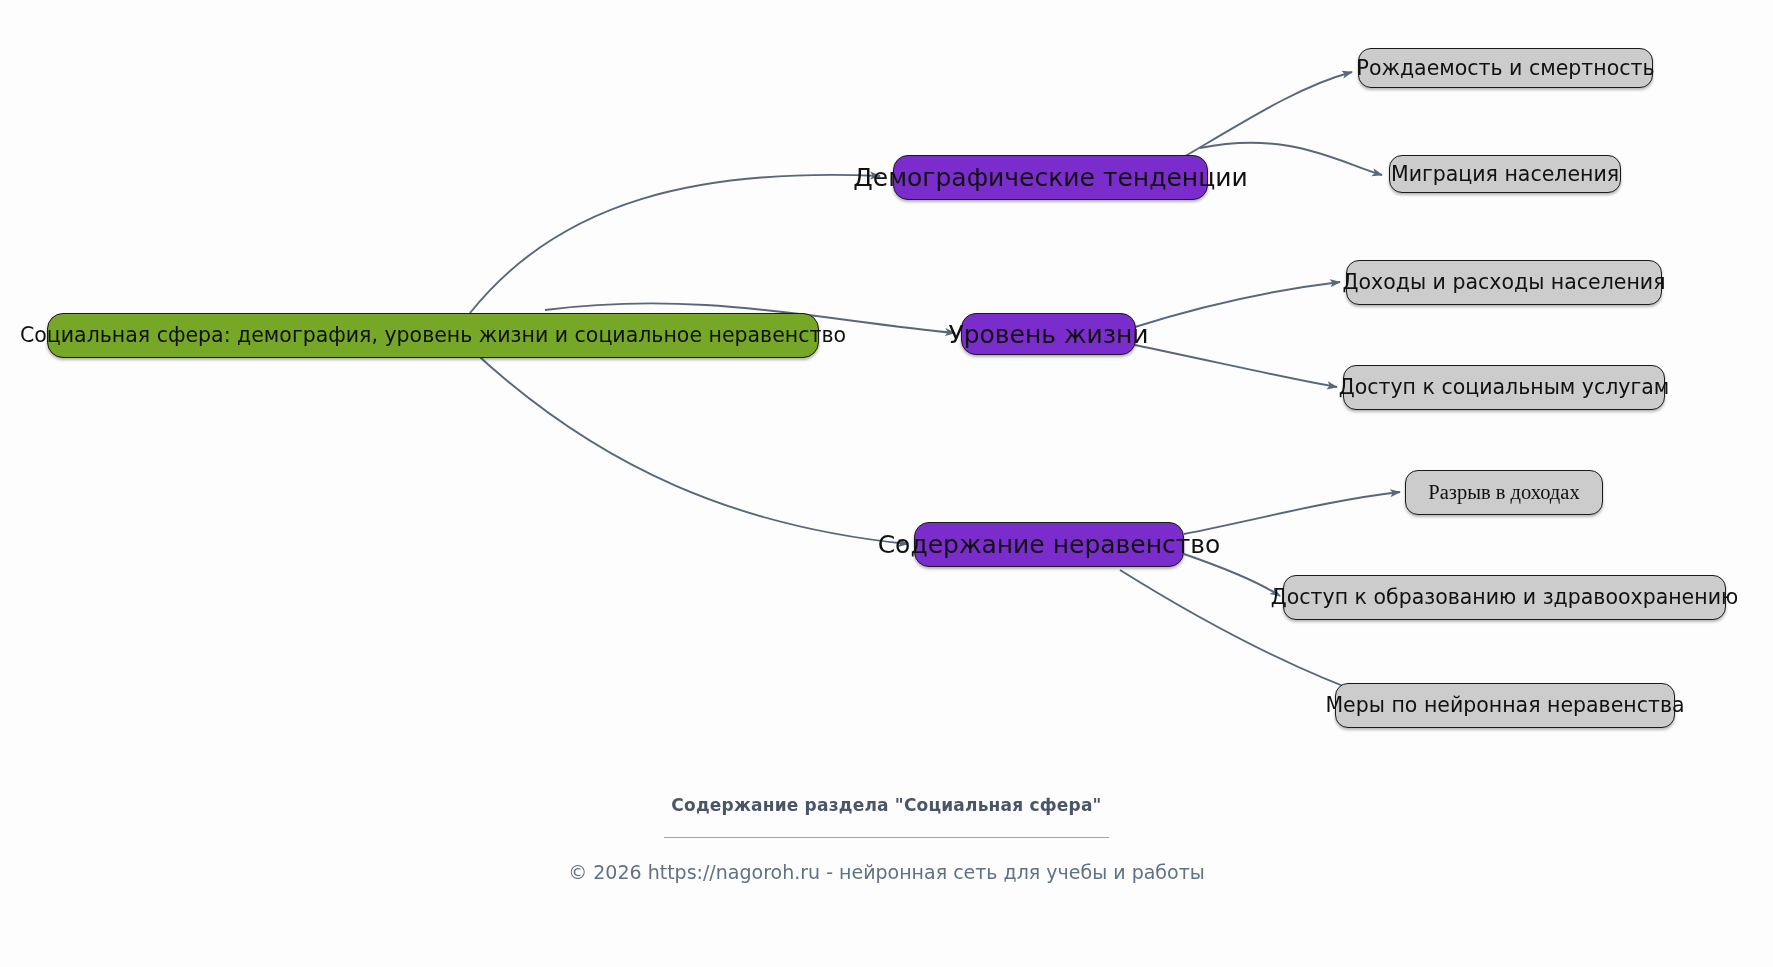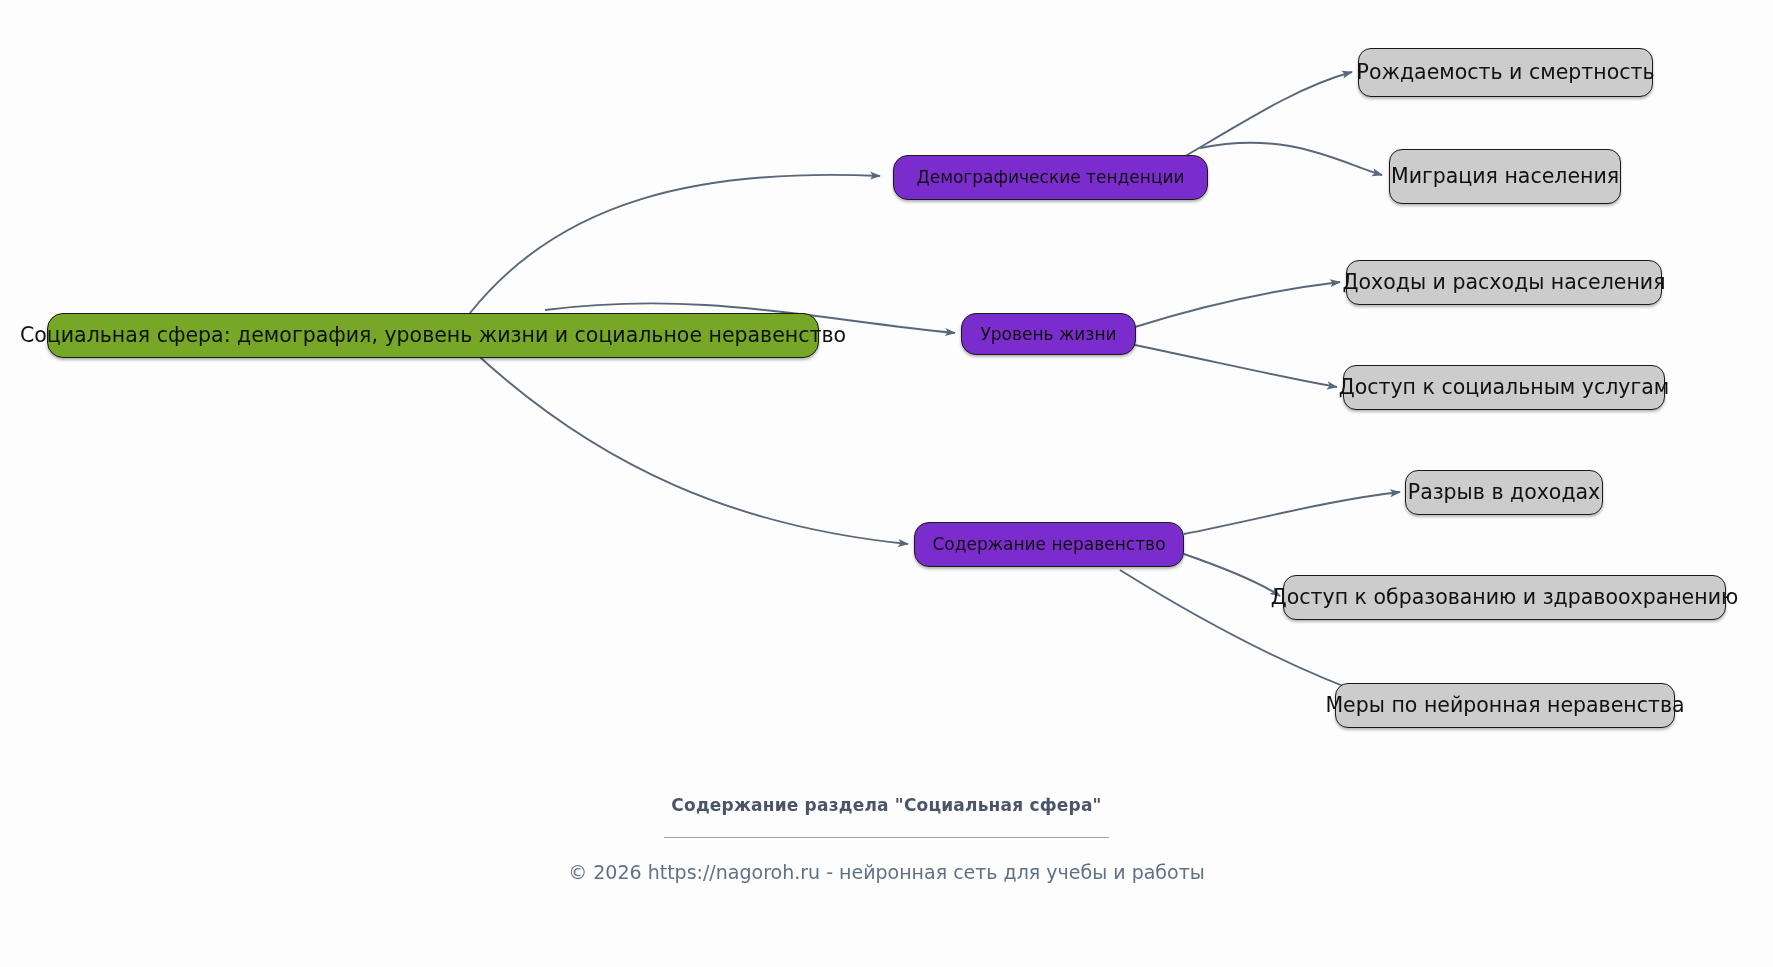--- a/index.html
+++ b/index.html
@@ -38,21 +38,21 @@
     background: #76a727;
     color: #111111;
     font-size: 20.5px;
     border-radius: 16px;
     box-shadow: 0 2px 3px rgba(0,0,0,0.30);
     padding: 9px 16px;
   }
   .node-branch {
     background: #7a2dcc;
     color: #111111;
-    font-size: 17px;
+    font-size: 25px;
     border-radius: 15px;
     box-shadow: 0 2px 3px rgba(0,0,0,0.30);
     padding: 0 16px;
   }
   .node-leaf {
     background: #cccccc;
     color: #111111;
     font-size: 20.5px;
     border-radius: 13px;
     box-shadow: 0 2px 3px rgba(0,0,0,0.28);
@@ -120,37 +120,37 @@
   </div>
 
   <div class="node node-branch" style="left:961px; top:313px; width:175px; height:42px;">
     <span>Уровень жизни</span>
   </div>
 
   <div class="node node-branch" style="left:914px; top:522px; width:270px; height:45px;">
     <span>Содержание неравенство</span>
   </div>
 
-  <div class="node node-leaf" style="left:1358px; top:48px; width:295px; height:49px;">
+  <div class="node node-leaf" style="left:1358px; top:48px; width:295px; height:40px;">
     <span>Рождаемость и смертность</span>
   </div>
 
-  <div class="node node-leaf" style="left:1389px; top:149px; width:232px; height:55px;text-align:center;">
+  <div class="node node-leaf" style="left:1389px; top:155px; width:232px; height:38px;text-align:center;">
     <span>Миграция населения</span>
   </div>
 
   <div class="node node-leaf" style="left:1346px; top:260px; width:316px; height:45px;">
     <span>Доходы и расходы населения</span>
   </div>
 
   <div class="node node-leaf" style="left:1343px; top:365px; width:322px; height:45px;">
     <span>Доступ к социальным услугам</span>
   </div>
 
-  <div class="node node-leaf" style="left:1405px; top:470px; width:198px; height:45px;">
+  <div class="node node-leaf" style="left:1405px; top:470px; width:198px; height:45px;font-family:Liberation Serif, serif;">
     <span>Разрыв в доходах</span>
   </div>
 
   <div class="node node-leaf" style="left:1283px; top:575px; width:443px; height:45px;align-items:center;">
     <span>Доступ к образованию и здравоохранению</span>
   </div>
 
   <div class="node node-leaf" style="left:1335px; top:683px; width:340px; height:45px;">
     <span>Меры по нейронная неравенства</span>
   </div>

